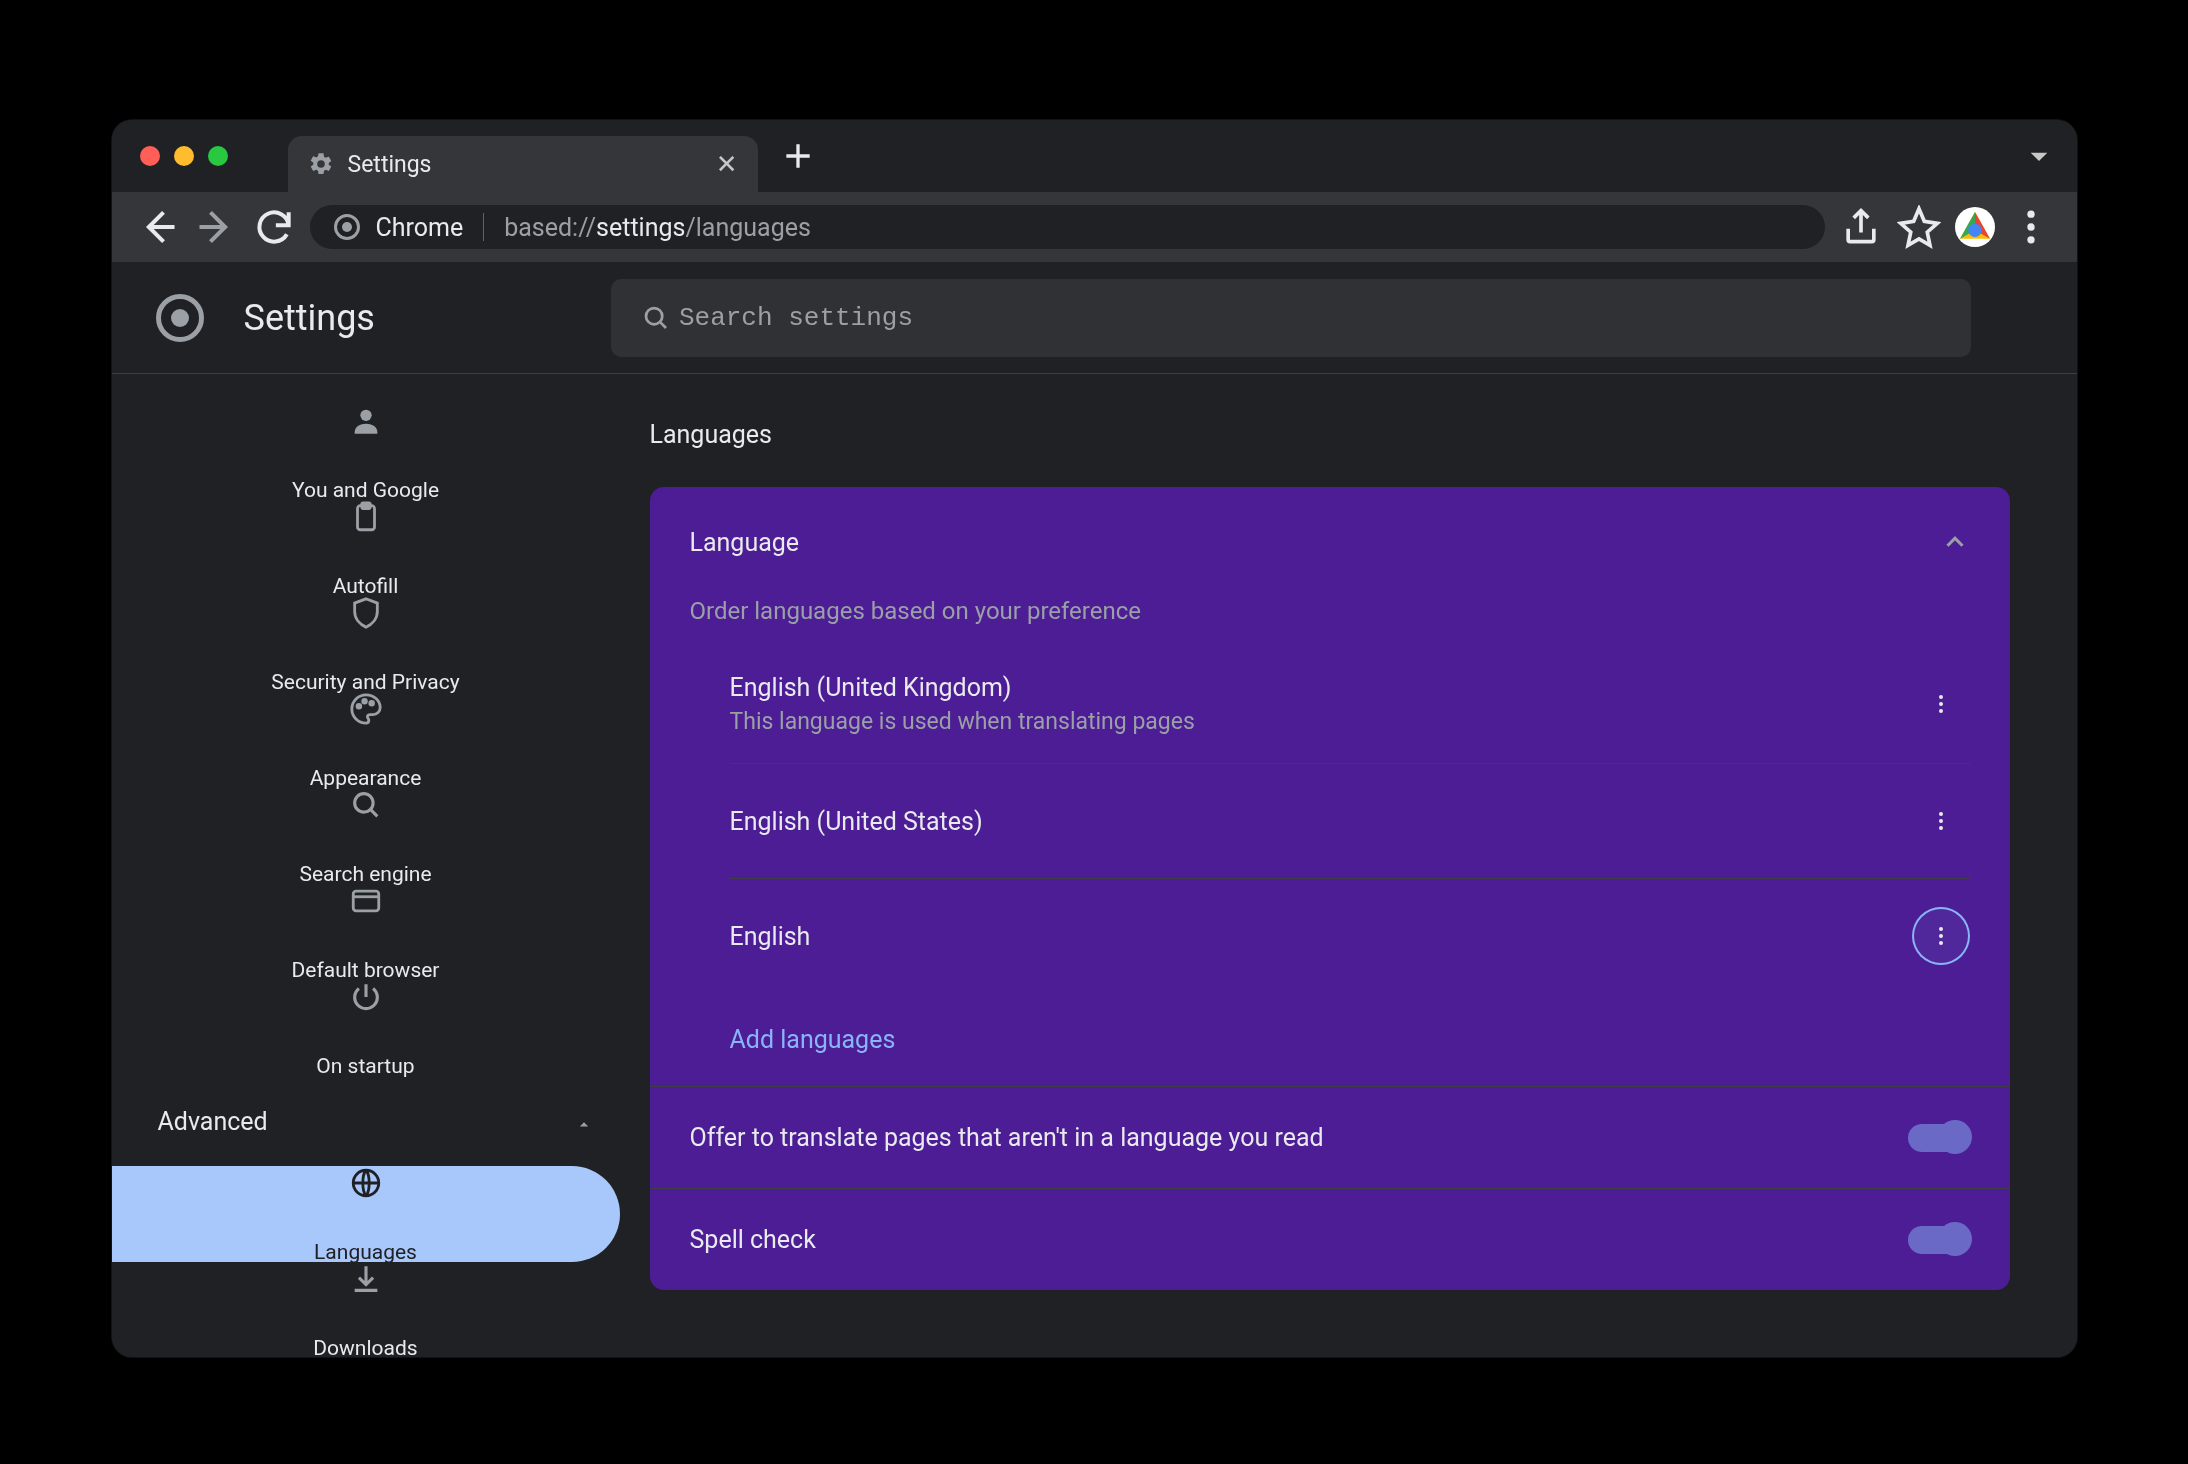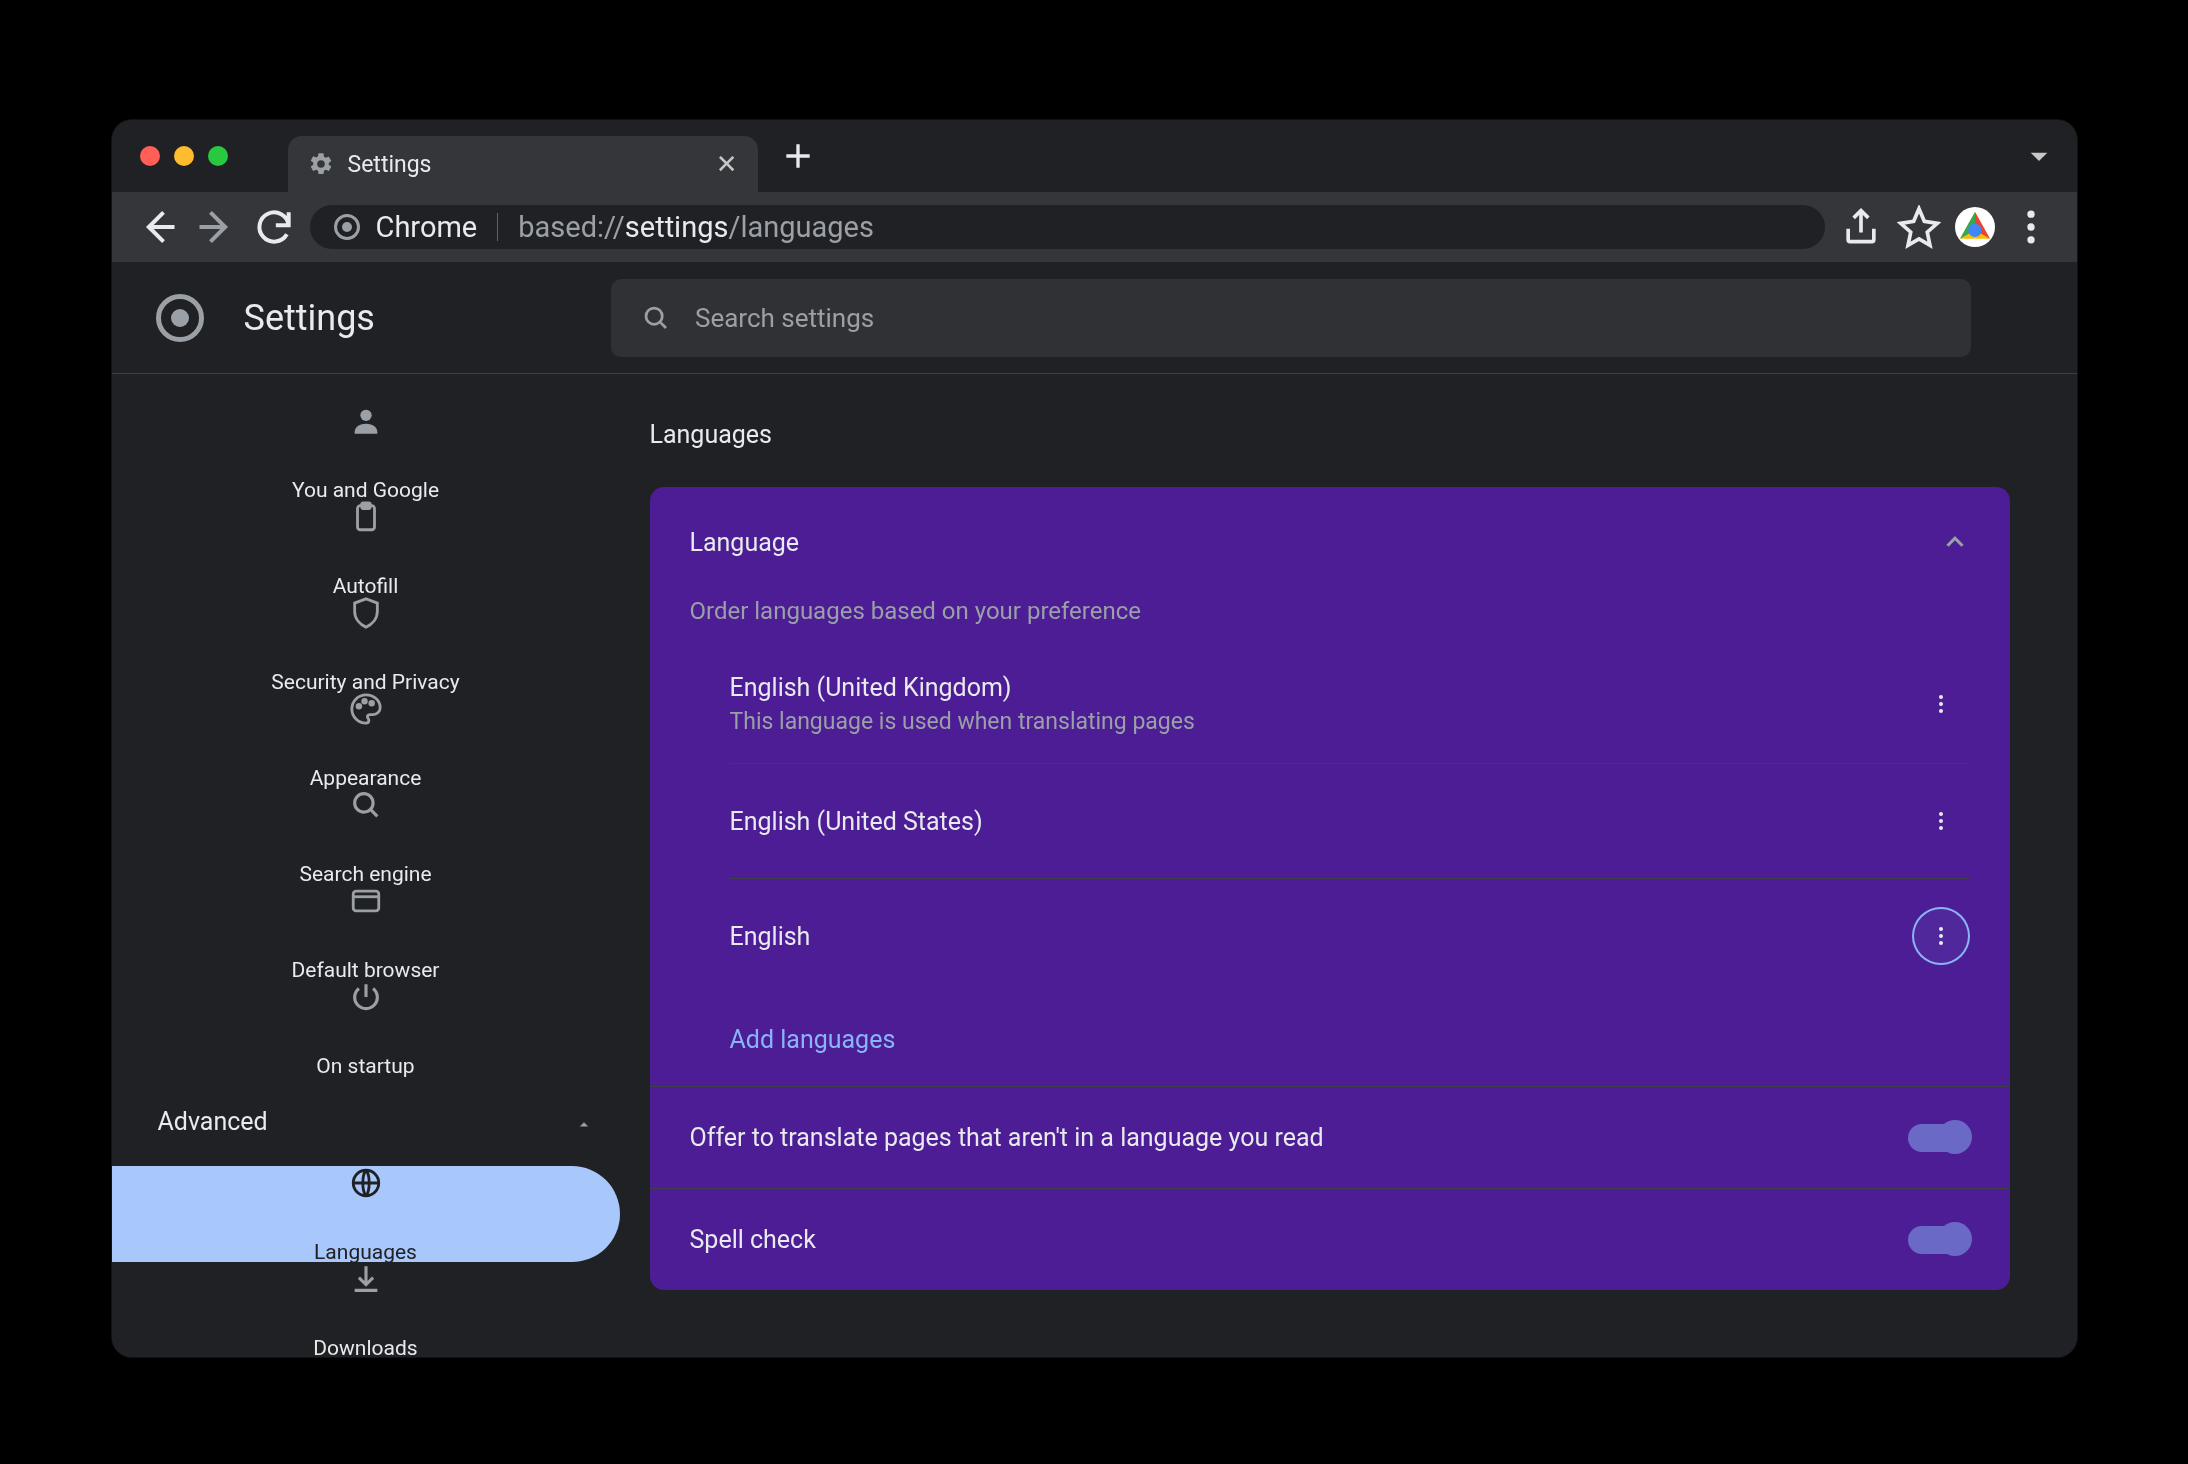--- a/index.html
+++ b/index.html
@@ -76,21 +76,21 @@
   .nav-btn.active{color:#e8eaed;}
   .omnibox{
     flex:1;
     height:44px;
     background:#202124;
     border-radius:28px;
     display:flex;
     align-items:center;
     padding:0 24px;
     color:#9aa0a6;
-    font-size:29px;
+    font-size:25px;
     gap:16px;
   }
   .omnibox .seg1{color:#e8eaed;}
   .omnibox .divider{width:1px;height:28px;background:#5f6368;margin:0 4px;}
   .omnibox .url-dim{color:#9aa0a6;}
   .omnibox .url-bright{color:#e8eaed;}
   .toolbar-icon{width:44px;height:44px;display:flex;align-items:center;justify-content:center;color:#e8eaed;border-radius:50%;}
   .profile{width:40px;height:40px;border-radius:50%;background:#fff;display:flex;align-items:center;justify-content:center;}
 
   
@@ -114,23 +114,24 @@
   .page-title{color:#e8eaed;font-size:36px;font-weight:400;}
   .search-settings{
     margin-left:196px;
     flex:0 0 1360px;
     height:78px;
     background:#303134;
     border-radius:10px;
     display:flex;
     align-items:center;
     padding:0 30px;
-    gap:24px;
+    gap:8px;
     color:#9aa0a6;
     font-size:26px;
+    font-family:Liberation Mono, monospace;
   }
 
   .page-body{flex:1;display:flex;overflow:hidden;}
   .sidebar{
     width:538px;
     padding-top:30px;
     overflow-y:auto;
   }
   .side-item{
     height:96px;

